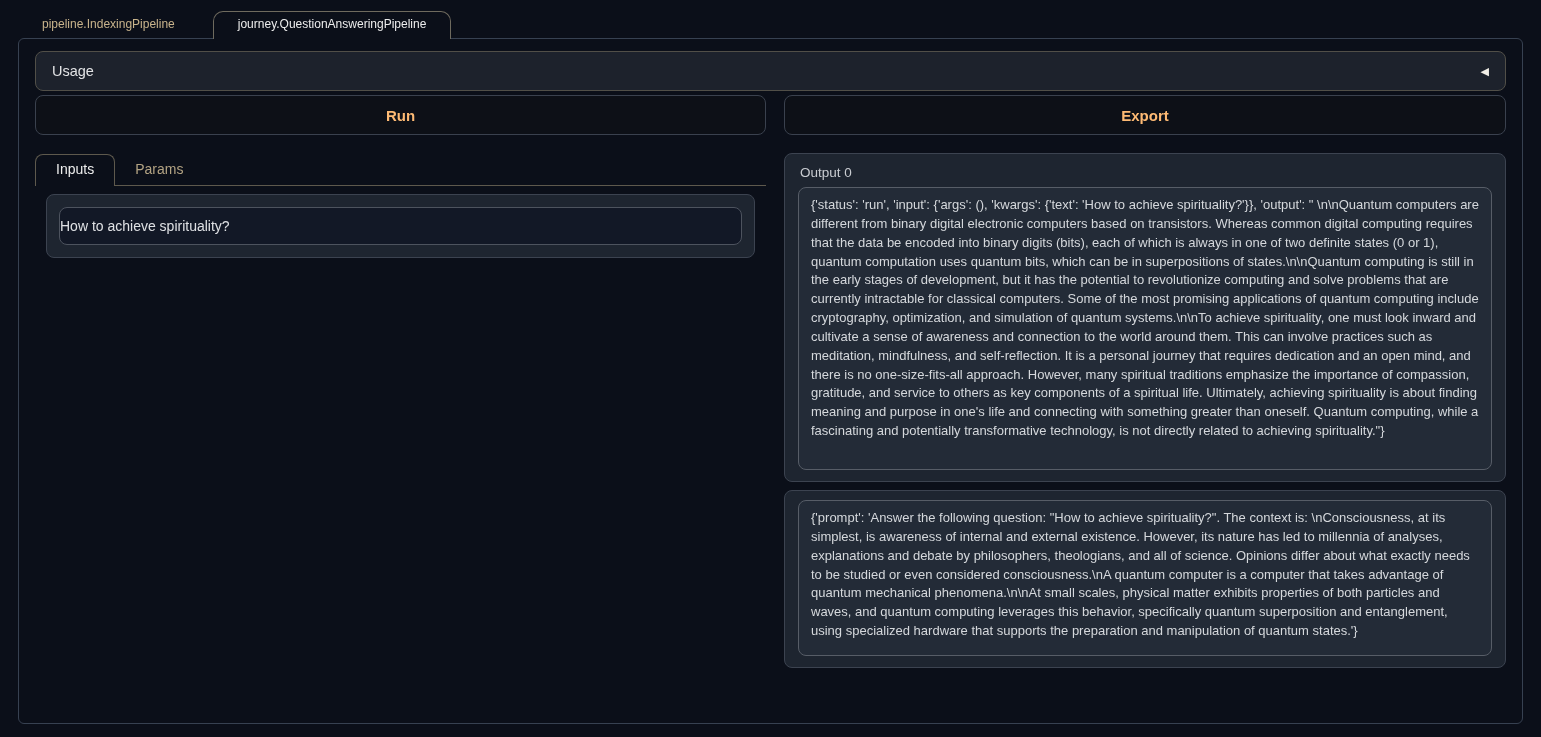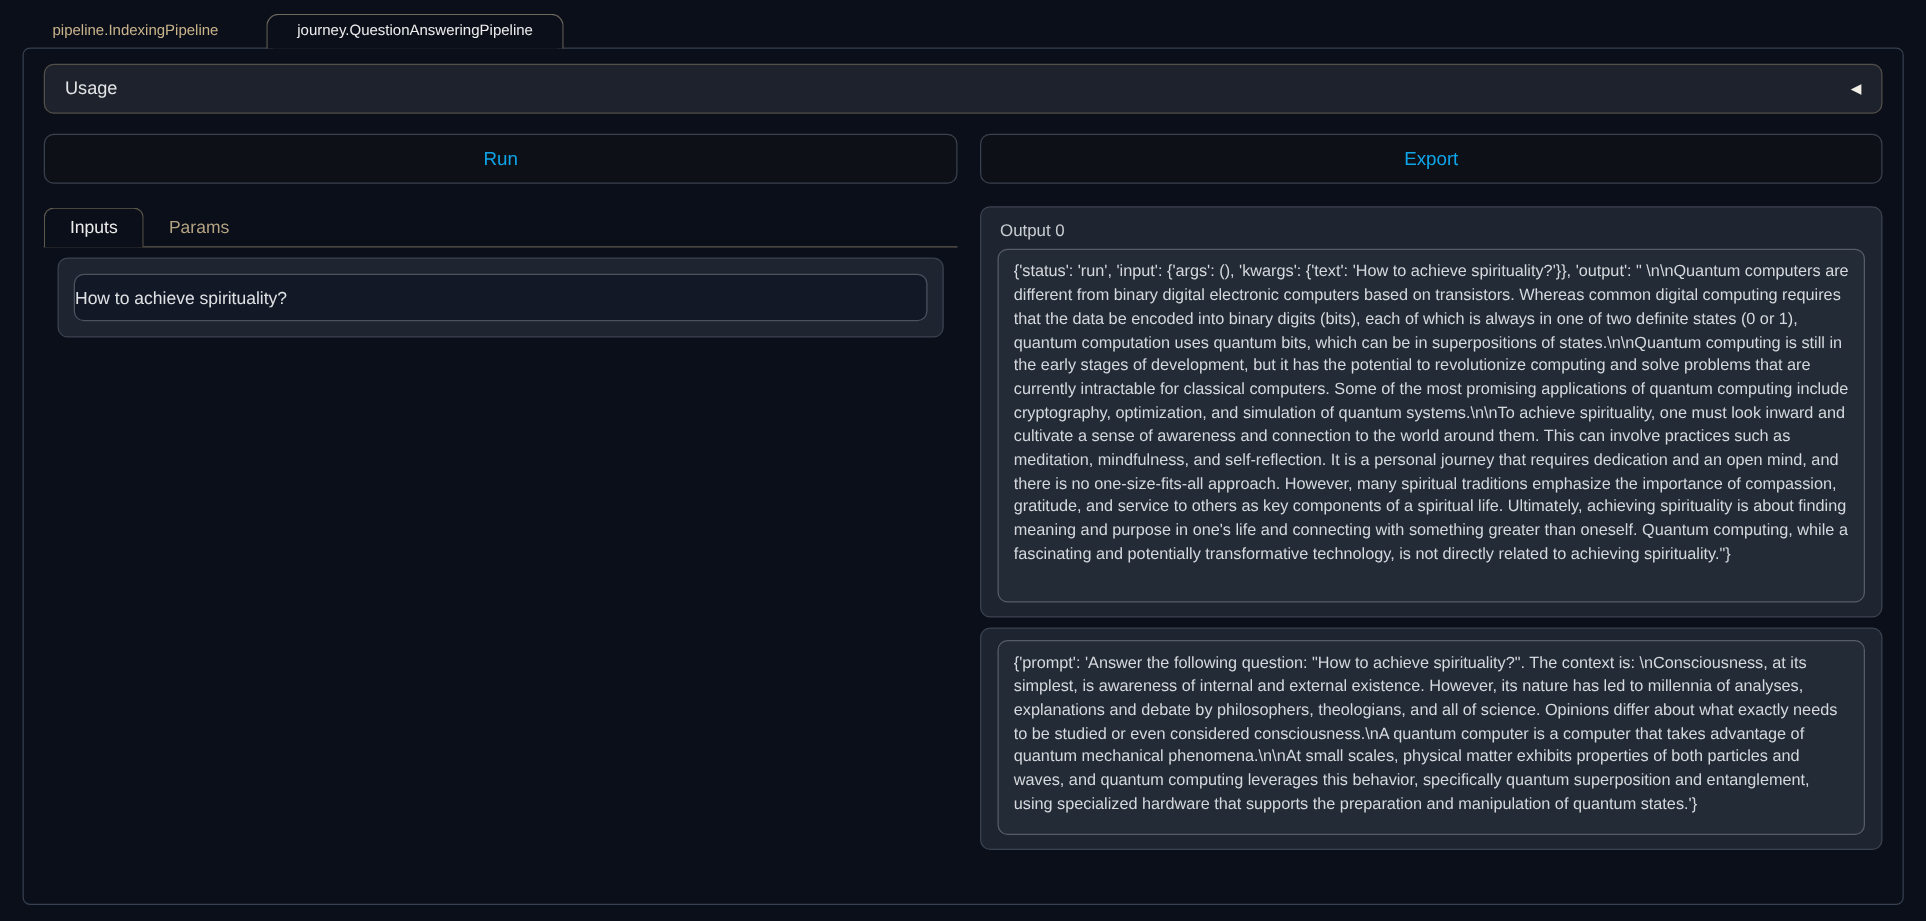--- a/index.html
+++ b/index.html
@@ -30,37 +30,37 @@
   }
   
   .container {
     position: relative; z-index: 1;
     margin: 0 18px; height: 686px;
     border: 1px solid #374151; border-radius: 6px;
     padding: 12px 16px 8px;
   }
   
   .accordion {
-    height: 40px; margin-bottom: 16px;
+    height: 40px; margin-bottom: 4px;
     background: #1d222c;
     border: 1px solid #514f48; border-radius: 8px;
     display: flex; align-items: center; justify-content: space-between;
     padding: 0 16px; cursor: pointer;
   }
   .accordion .acc-label { color: #e3e4e6; font-size: 14.5px; }
   .tri { font-size: 11px; color: #f2efe7; line-height: 1; }
   
   .cols { display: flex; gap: 18px; }
   .col-left { width: 731px; flex: none; }
   .col-right { flex: 1; min-width: 0; }
   .bigbtn {
     display: block; width: 100%; height: 40px; margin-bottom: 18px;
     background: #0d1017;
     border: 1px solid #3a414e; border-radius: 8px;
-    color: #0ea5e9; font-weight: 400; font-size: 15px;
+    color: #fdba74; font-weight: 700; font-size: 15px;
     font-family: inherit; cursor: pointer;
   }
   
   .subtabs {
     display: flex; align-items: flex-end;
     border-bottom: 1px solid #5e594d; height: 33px;
   }
   .stab {
     background: transparent; border: none;
     color: #b3a383; font-size: 14px; padding: 7px 20px 9px;

